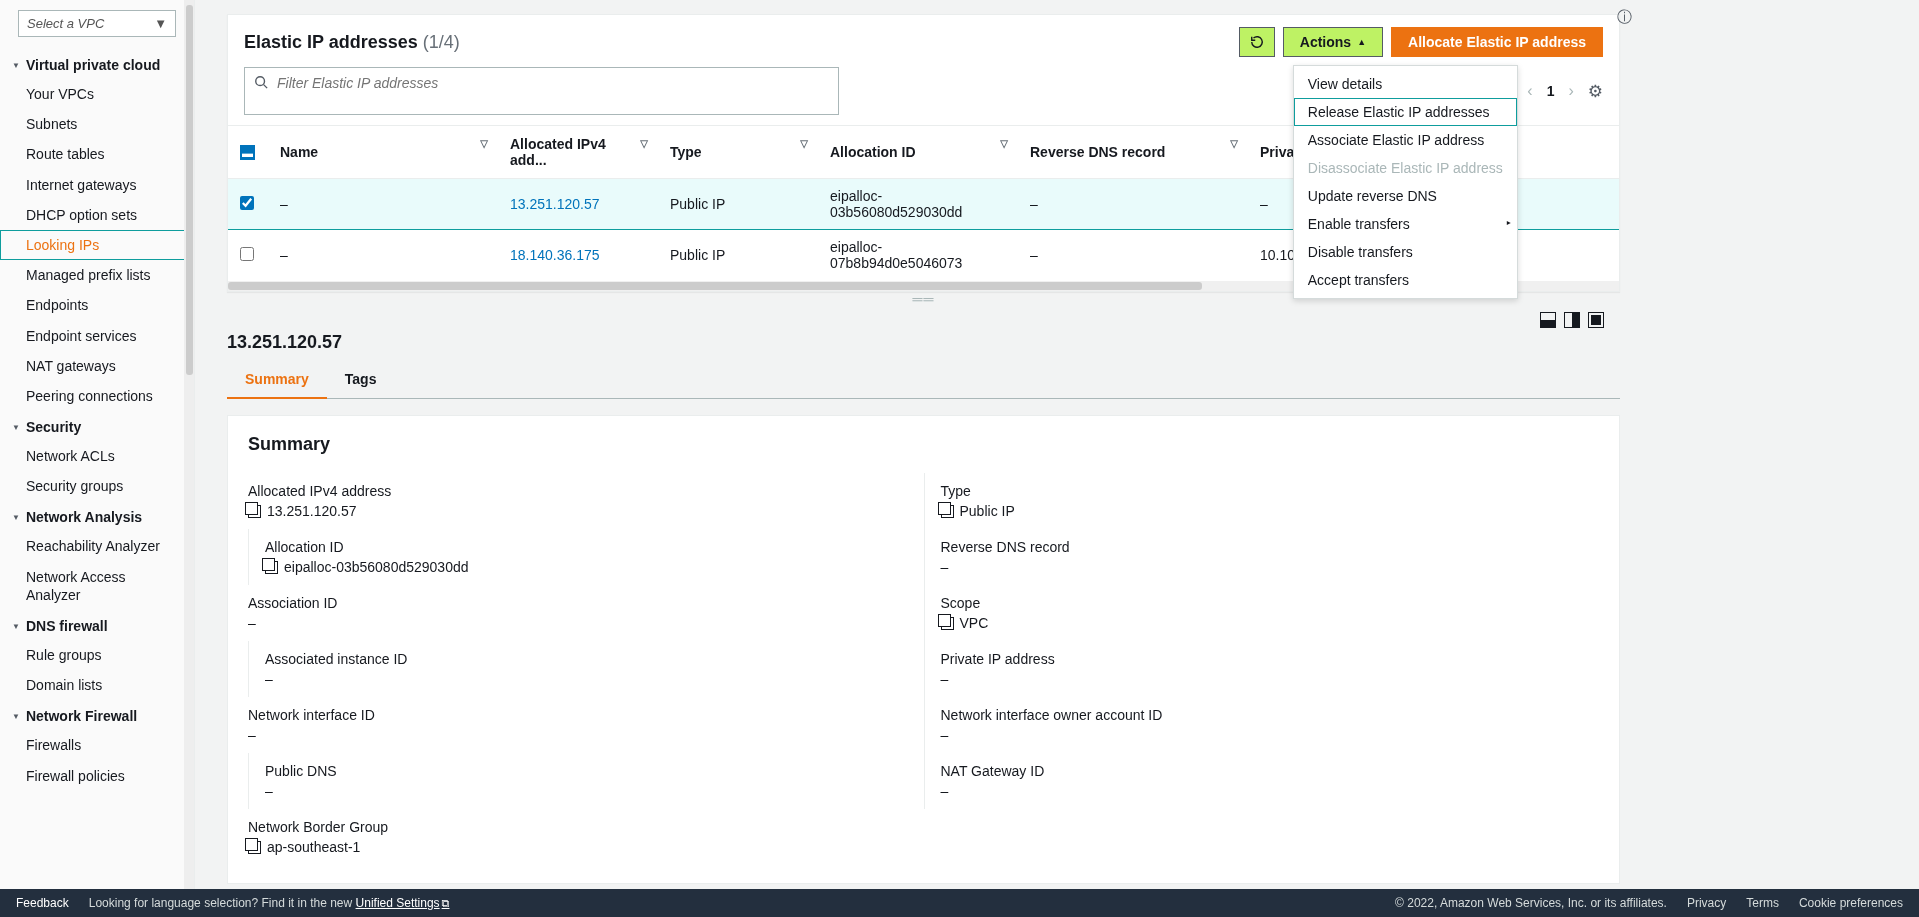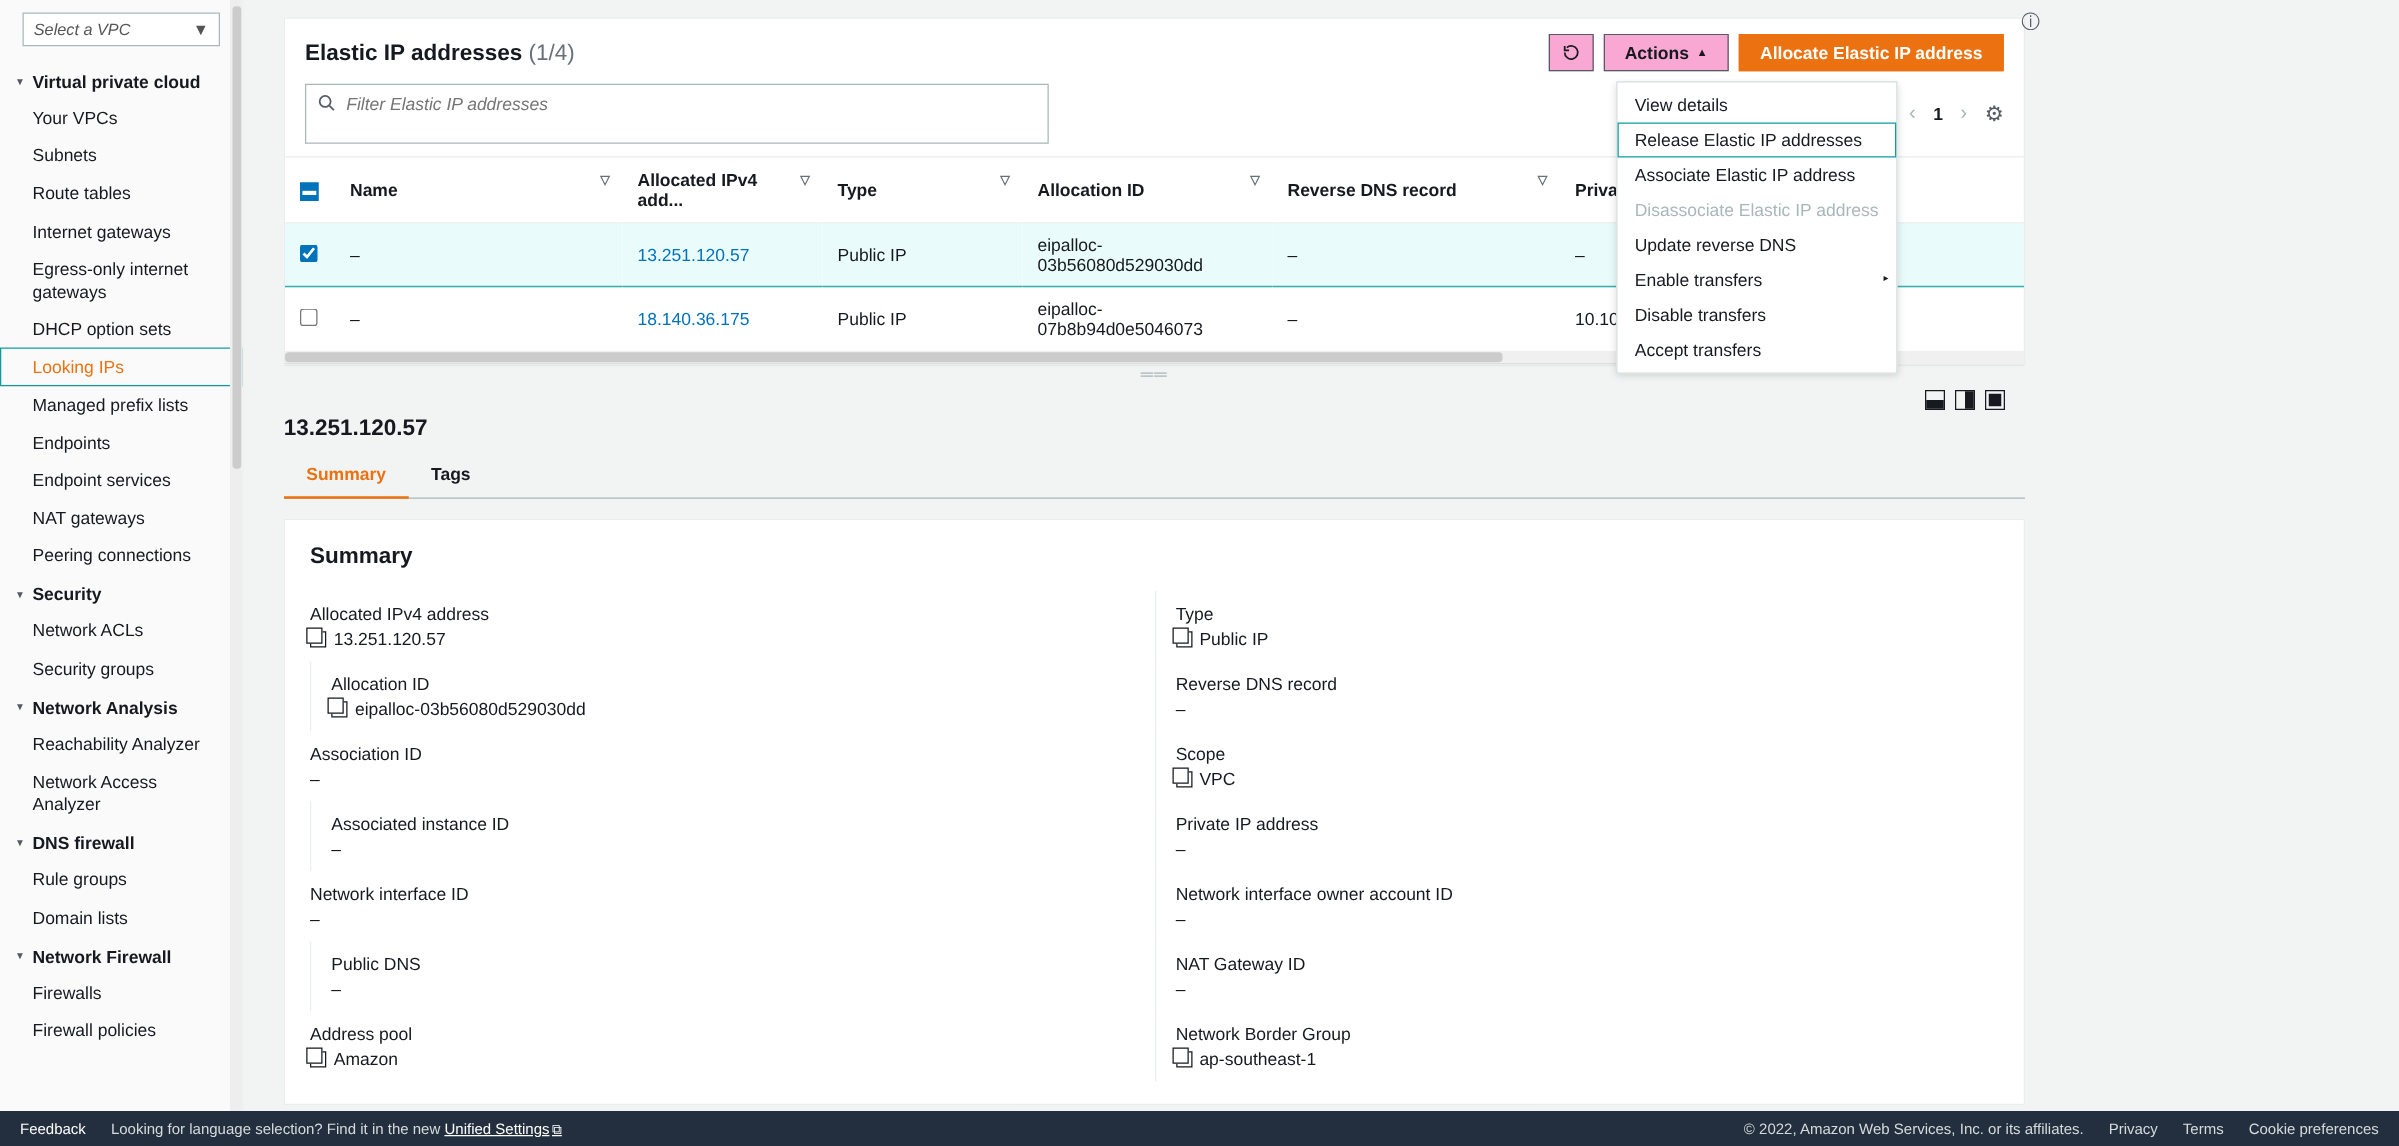--- a/index.html
+++ b/index.html
@@ -26,21 +26,21 @@
     .mini-info-icon { position: absolute; right: 8px; top: 8px; font-size: 15px; color: #545b64; }
     
     .card { background: #fff; border: 1px solid #eaeded; box-shadow: 0 1px 1px rgba(0,0,0,.05); margin-top: 14px; }
     
     .card-header { display: flex; justify-content: space-between; align-items: center; padding: 12px 16px 10px; }
     .card-title { font-size: 18px; font-weight: 700; }
     .card-title .count { color: #687078; font-weight: 400; }
     
     .header-actions { display: flex; gap: 8px; position: relative; }
     
-    .btn { border: 1px solid #545b64; background: #f9a8d4; padding: 6px 16px; font-weight: 700; cursor: pointer; font-size: 14px; display: flex; align-items: center; gap: 6px; color: #16191f; }
+    .btn { border: 1px solid #545b64; background: #bef264; padding: 6px 16px; font-weight: 700; cursor: pointer; font-size: 14px; display: flex; align-items: center; gap: 6px; color: #16191f; }
     .btn.icon-only { padding: 6px 10px; }
     .btn.primary { background: #ec7211; color: #fff; border-color: #ec7211; }
     
     .dropdown-menu { position: absolute; top: 38px; left: 54px; background: #fff; border: 1px solid #d5dbdb; box-shadow: 0 2px 6px rgba(0,0,0,.15); min-width: 185px; z-index: 100; padding: 4px 0; }
     .dropdown-item { padding: 6px 14px; cursor: pointer; font-size: 14px; white-space: nowrap; position: relative; }
     .dropdown-item.highlighted { border: 1px solid #0e9d9d; padding: 5px 13px; }
     .dropdown-item.disabled { color: #aab7b8; cursor: not-allowed; }
     .dropdown-item .submenu-arrow { position: absolute; right: 6px; font-size: 8px; top: 8px; }
     
     .search-row { padding: 0 16px 10px; display: flex; justify-content: space-between; align-items: center; gap: 12px; }
@@ -112,21 +112,20 @@
     <div class="vpc-select">
       <span>Select a VPC</span>
       <span>▼</span>
     </div>
     <div id="nav-sections">
         <div class="nav-section-header">Virtual private cloud</div>
         <div class="nav-item">Your VPCs</div>
         <div class="nav-item">Subnets</div>
         <div class="nav-item">Route tables</div>
         <div class="nav-item">Internet gateways</div>
-        <div class="nav-item">Egress-only internet gateways</div>
         <div class="nav-item">DHCP option sets</div>
         <div class="nav-item active">Looking IPs</div>
         <div class="nav-item">Managed prefix lists</div>
         <div class="nav-item">Endpoints</div>
         <div class="nav-item">Endpoint services</div>
         <div class="nav-item">NAT gateways</div>
         <div class="nav-item">Peering connections</div>
         <div class="nav-section-header">Security</div>
         <div class="nav-item">Network ACLs</div>
         <div class="nav-item">Security groups</div>
@@ -322,27 +321,20 @@
                 <span>–</span>
               </div>
             </div>
             <div class="summary-cell">
               <div class="summary-label">NAT Gateway ID</div>
               <div class="summary-value">
                 <span>–</span>
               </div>
             </div>
             <div class="summary-cell">
-              <div class="summary-label">Address pool</div>
-              <div class="summary-value">
-                <span class="copy-icon"></span>
-                <span>Amazon</span>
-              </div>
-            </div>
-            <div class="summary-cell">
               <div class="summary-label">Network Border Group</div>
               <div class="summary-value">
                 <span class="copy-icon"></span>
                 <span>ap-southeast-1</span>
               </div>
             </div>
           </div>
       </div>
     </div>
   </div>

